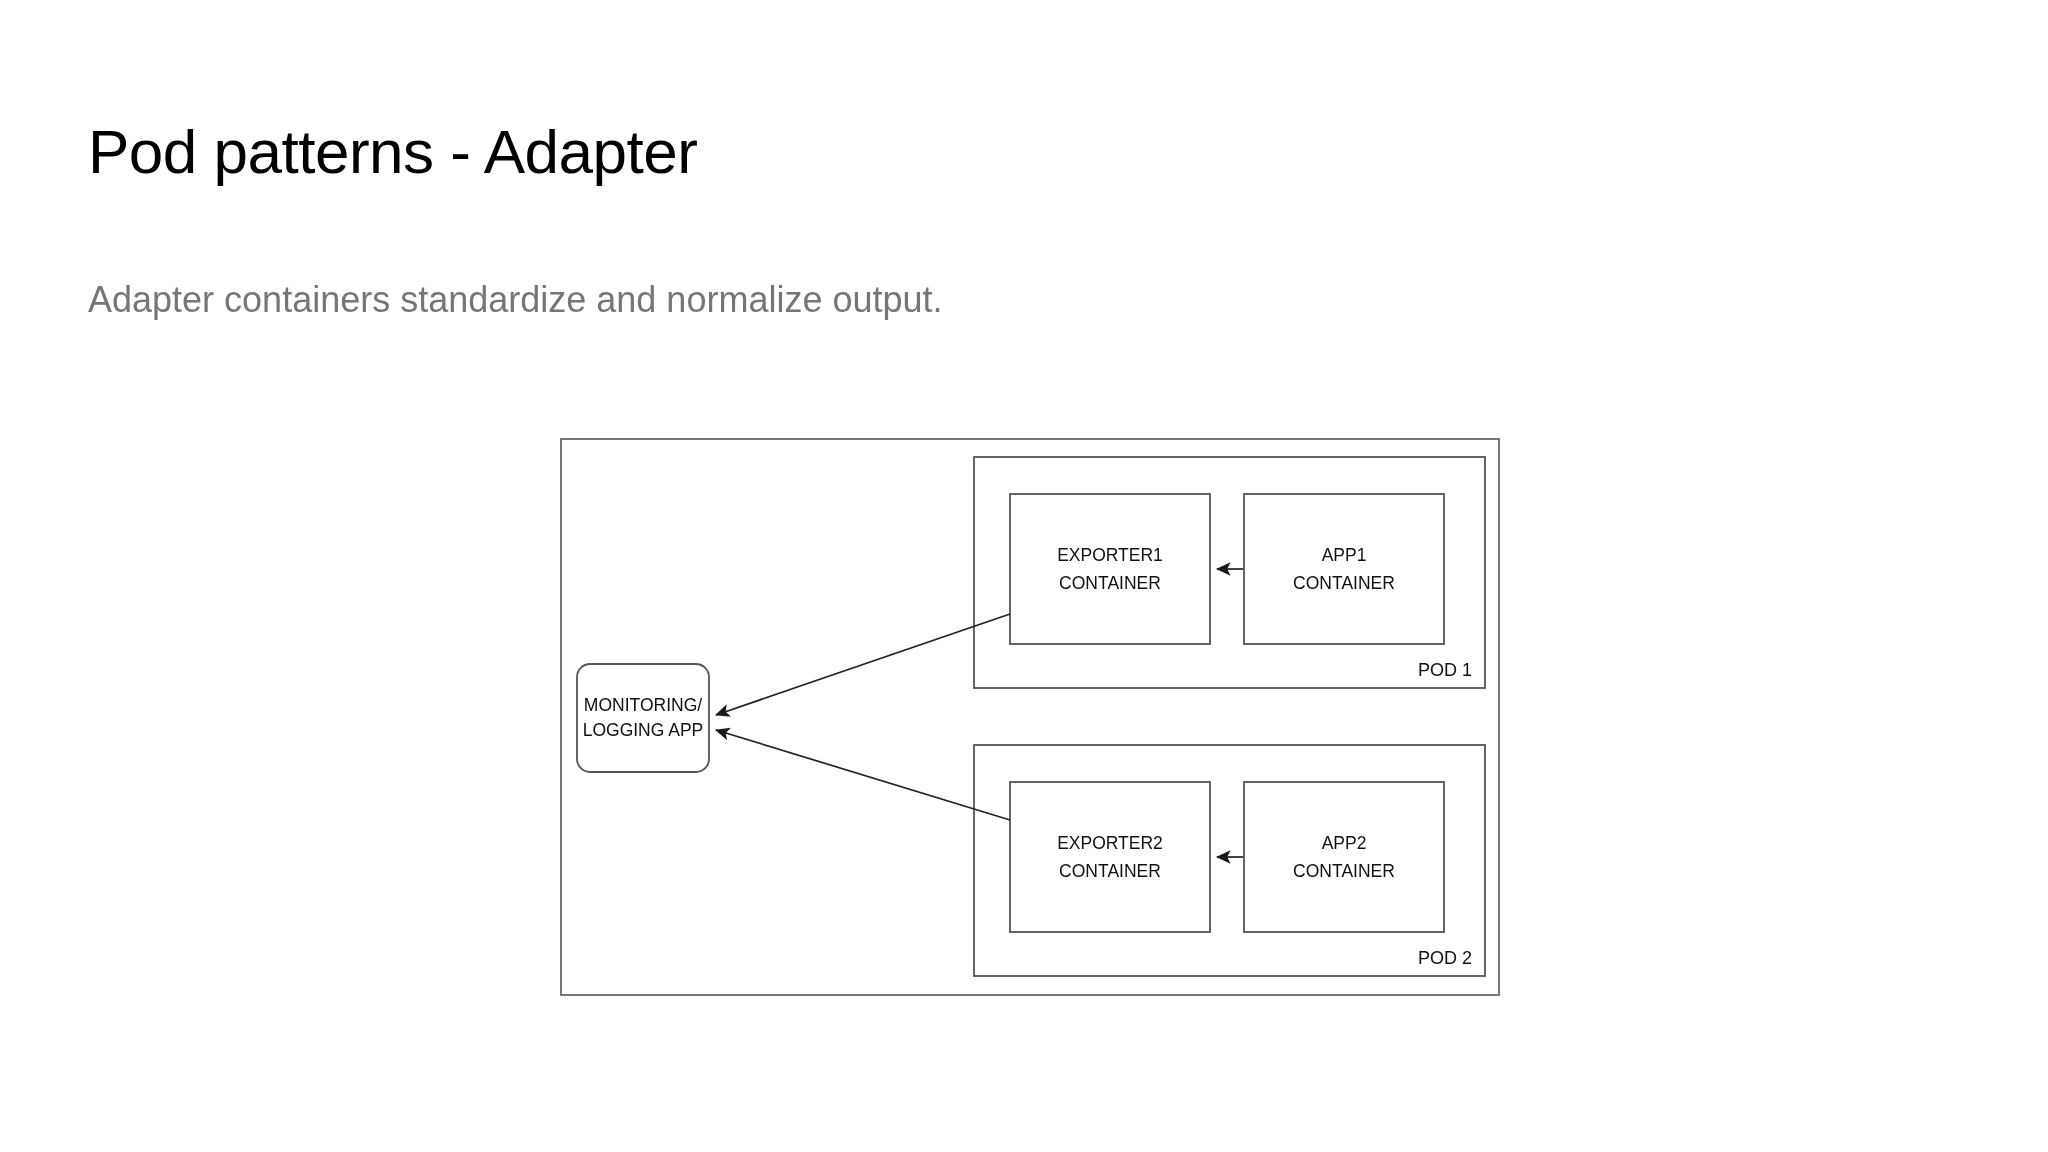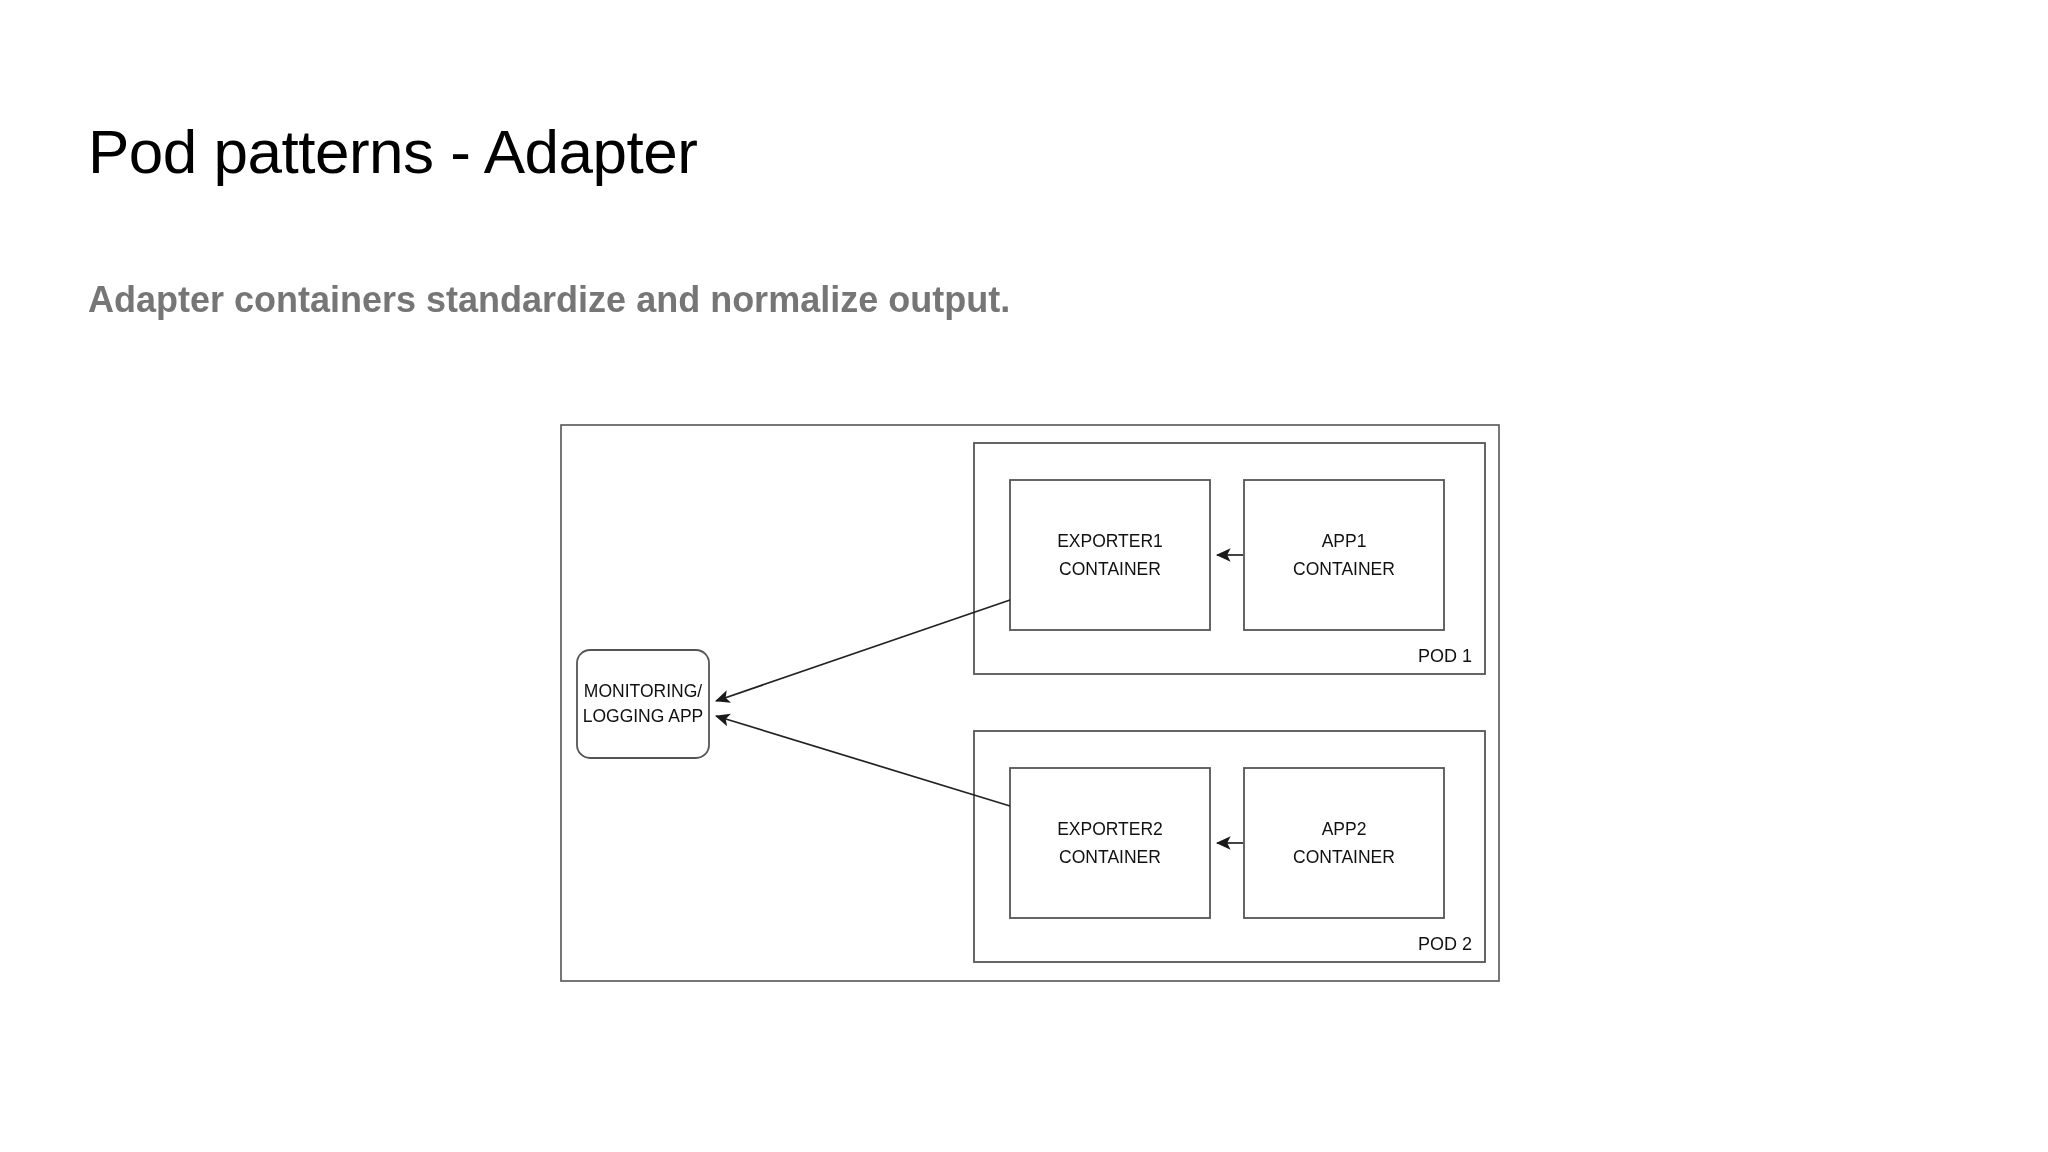--- a/index.html
+++ b/index.html
@@ -32,27 +32,27 @@
     letter-spacing: -0.5px;
     white-space: nowrap;
   }
   .slide-subtitle {
     position: absolute;
     left: 88px;
     top: 278px;
     font-size: 36px;
     line-height: 1.2;
     color: #767676;
-    font-weight: 700;
+    font-weight: 400;
     white-space: nowrap;
   }
   .diagram-wrap {
     position: absolute;
     left: 560px;
-    top: 424px;
+    top: 438px;
     width: 940px;
     height: 560px;
   }
   .diagram-wrap svg {
     display: block;
     width: 940px;
     height: 560px;
   }
   .dg-label {
     font-family: "Liberation Sans", sans-serif;

